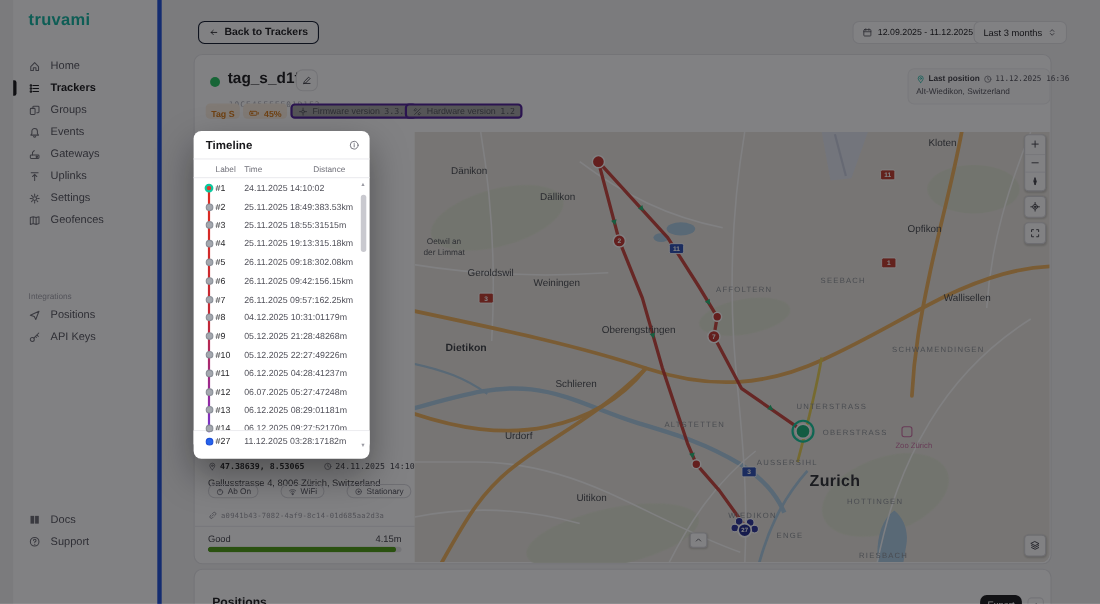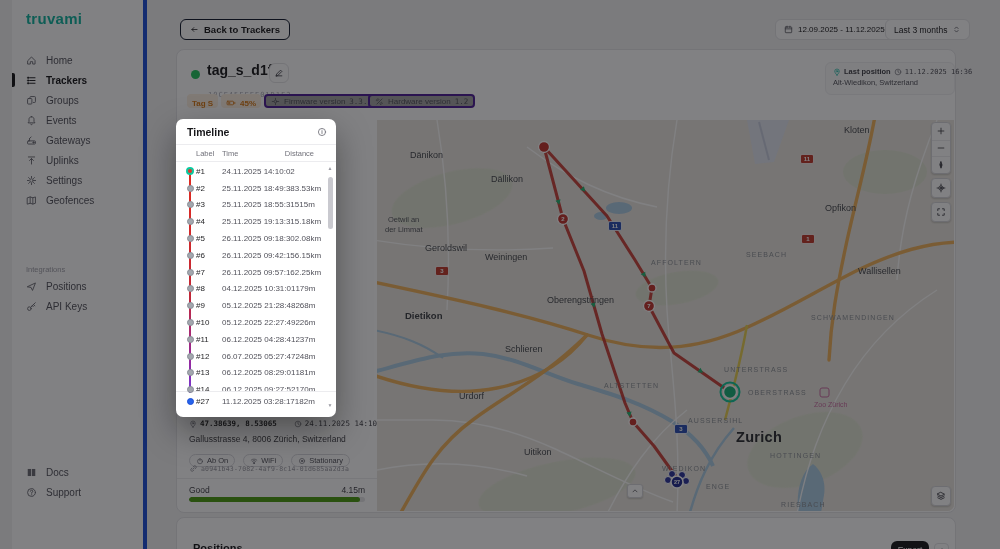--- a/index.html
+++ b/index.html
@@ -55,21 +55,21 @@
   .lastpos .ic.pin{color:#14b8a6}
   .lastpos .l2{margin-top:2px;font-size:7.5px;color:#52525b}
 
   
   .coords-row{position:absolute;left:12px;top:369px;width:188px;display:flex;justify-content:space-between;align-items:center}
   .coords-row .grp{display:flex;align-items:center;gap:3px;white-space:nowrap}
   .coords-row .ic{width:8px;height:8px;color:#71717a}
   .coords{font-family:"DejaVu Sans Mono",monospace;font-size:7.5px;font-weight:bold;color:#27272a}
   .coords-time{font-family:"DejaVu Sans Mono",monospace;font-size:7.5px;color:#3f3f46}
   .addr{position:absolute;left:12px;top:384px;width:188px;font-size:8.5px;color:#3f3f46;white-space:nowrap}
-  .pd-badges{position:absolute;left:12px;top:404px;display:flex;gap:8px}
+  .pd-badges{position:absolute;left:12px;top:390px;display:flex;gap:20px}
   .pd-pill{display:inline-flex;align-items:center;gap:3px;height:13px;padding:0 6px;border:1px solid #d9d9de;border-radius:7px;font-size:7.5px;color:#52525b;white-space:nowrap}
   .pd-pill .ic{width:8px;height:8px;color:#71717a}
   .uuid-row{position:absolute;left:12px;top:414px;display:flex;align-items:center;gap:3px}
   .uuid-row .ic{width:9px;height:9px;color:#8a8a93}
   .uuid{font-family:"DejaVu Sans Mono",monospace;font-size:6.5px;color:#9a9aa2;letter-spacing:.2px}
   .col-div{position:absolute;left:0;top:428px;width:200px;border-top:1px solid #ececef}
   .qual-row{position:absolute;left:12px;top:435px;width:176px;display:flex;justify-content:space-between;font-size:8.5px;color:#3f3f46}
   .qual-bar{position:absolute;left:12px;top:447px;width:176px;height:5px;background:#e4e4e7;border-radius:3px;overflow:hidden}
   .qual-fill{height:100%;width:97%;background:#4a9c0f;border-radius:3px}
 

